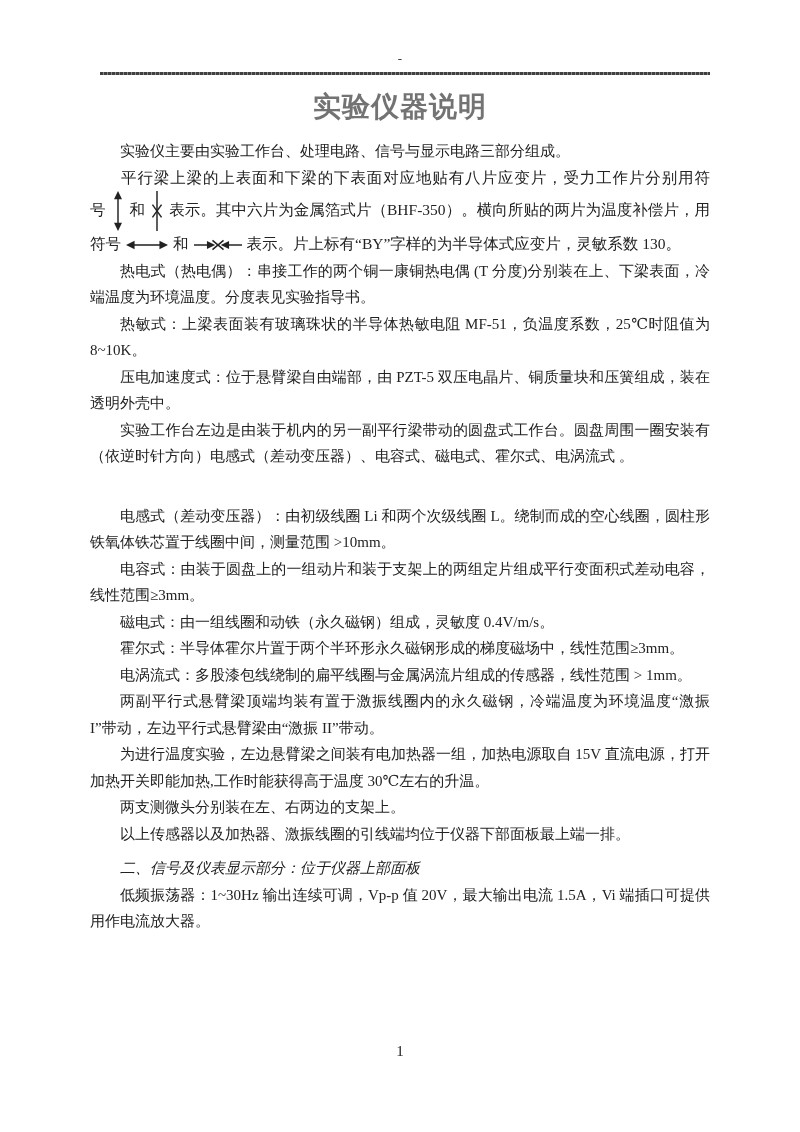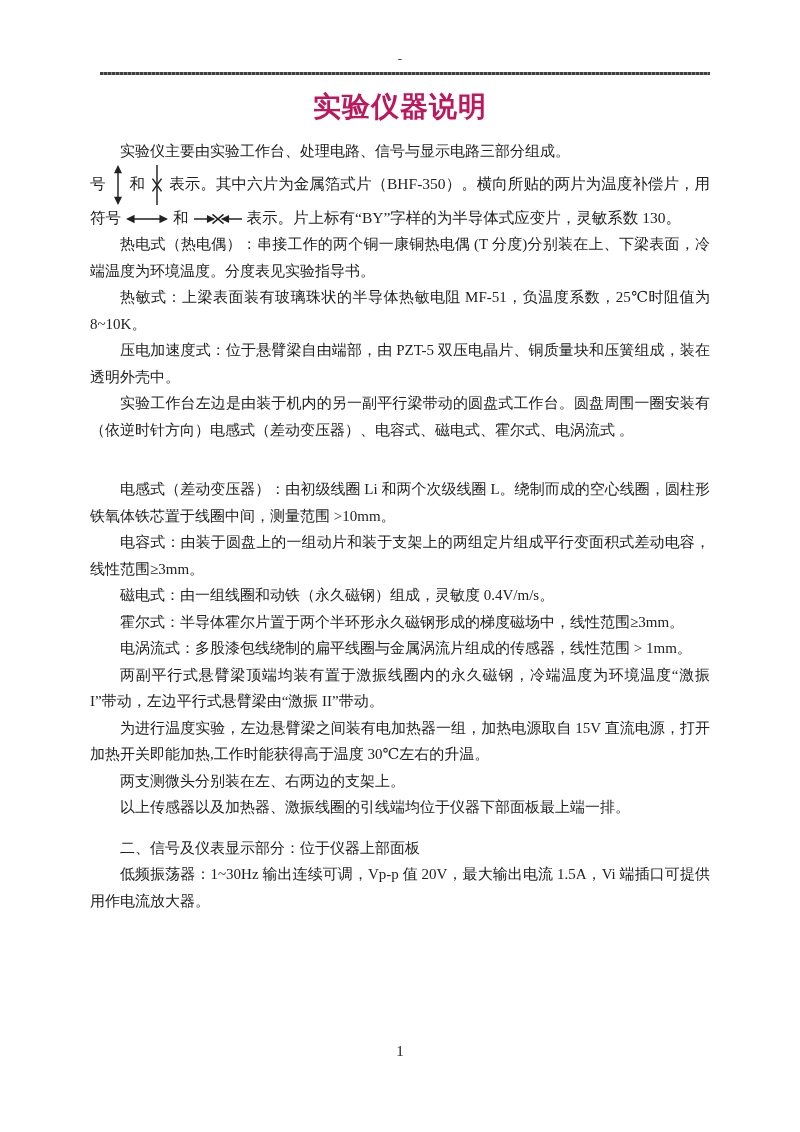--- a/index.html
+++ b/index.html
@@ -21,31 +21,31 @@
     background:repeating-linear-gradient(90deg,#3f3f3f 0 3px,#8a8a8a 3px 4px);
   }
   .content{
     position:absolute;left:90px;top:88px;width:620px;
   }
   .doc-title{
     margin:0 0 12px 0;
     font-family:"Liberation Sans","DejaVu Sans",sans-serif;
     font-weight:700;
     font-size:28px;line-height:38px;
-    text-align:center;color:#be185d;
+    text-align:center;color:#737373;
     letter-spacing:1px;
   }
   .para{
     margin:0;
     font-size:15px;line-height:26.5px;
     text-align:justify;
     text-indent:2em;
   }
   .gap-lg{margin-top:33px;}
-  .gap-sm{margin-top:14px;}
+  .gap-sm{margin-top:8px;font-style:italic;}
   .sym-para{margin:0;}
   .sym-line{
     font-size:15.5px;line-height:26.5px;
     text-align:justify;
   }
   .sym-line.first{text-indent:2em;}
   .sym-line.fill{text-align-last:justify;}
   .sym{
     vertical-align:middle;
     margin:0 5px;
@@ -65,20 +65,23 @@
   <div class="header-dash">-</div>
   <div class="header-rule"></div>
 
   <div class="content">
 
     <h1 class="doc-title">实验仪器说明</h1>
 
     <p class="para">实验仪主要由实验工作台、处理电路、信号与显示电路三部分组成。</p>
 
     <div class="sym-para">
+      <div class="sym-line first fill">
+        <span>平行梁上梁的上表面和下梁的下表面对应地贴有八片应变片，受力工作片分别用符</span>
+      </div>
       <div class="sym-line fill">
         <span>号</span><svg class="sym" width="14" height="40" viewBox="0 0 14 44">
             <line x1="7" y1="6" x2="7" y2="38"></line>
             <polygon points="7,0 2.6,9 11.4,9"></polygon>
             <polygon points="7,44 2.6,35 11.4,35"></polygon>
           </svg><span>和</span><svg class="sym" width="14" height="40" viewBox="0 0 14 44">
             <line x1="7" y1="0" x2="7" y2="44"></line>
             <line x1="2" y1="15" x2="12" y2="29"></line>
             <line x1="12" y1="15" x2="2" y2="29"></line>
           </svg><span>表示。其中六片为金属箔式片（BHF-350）。横向所贴的两片为温度补偿片，用</span>

